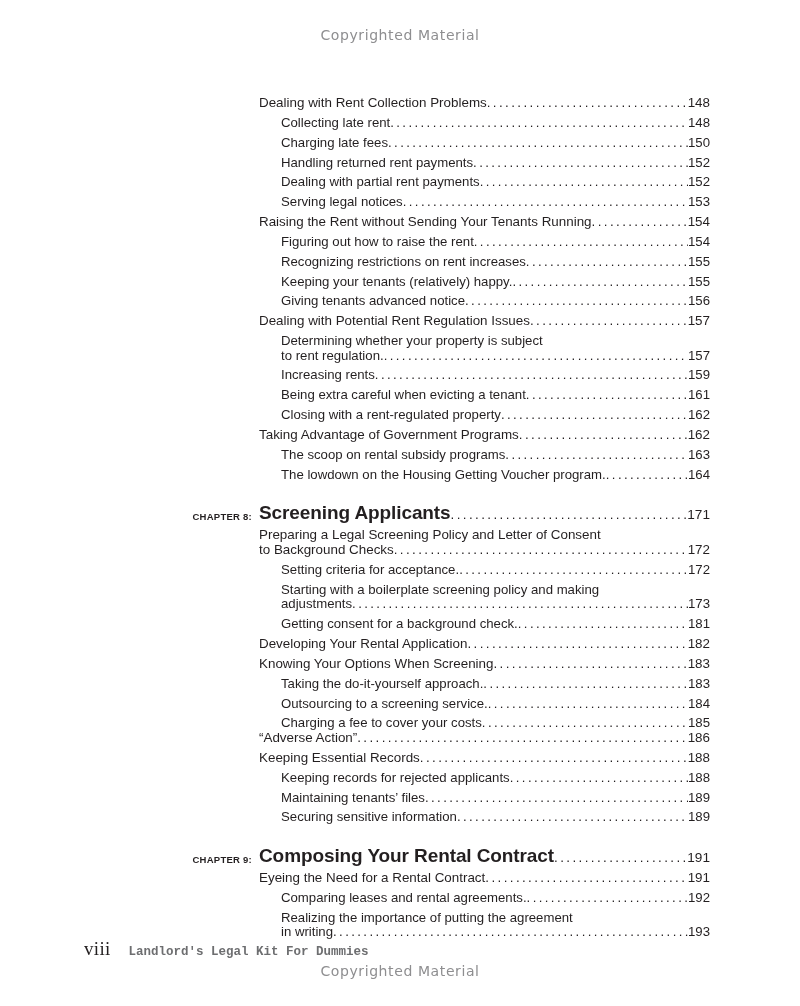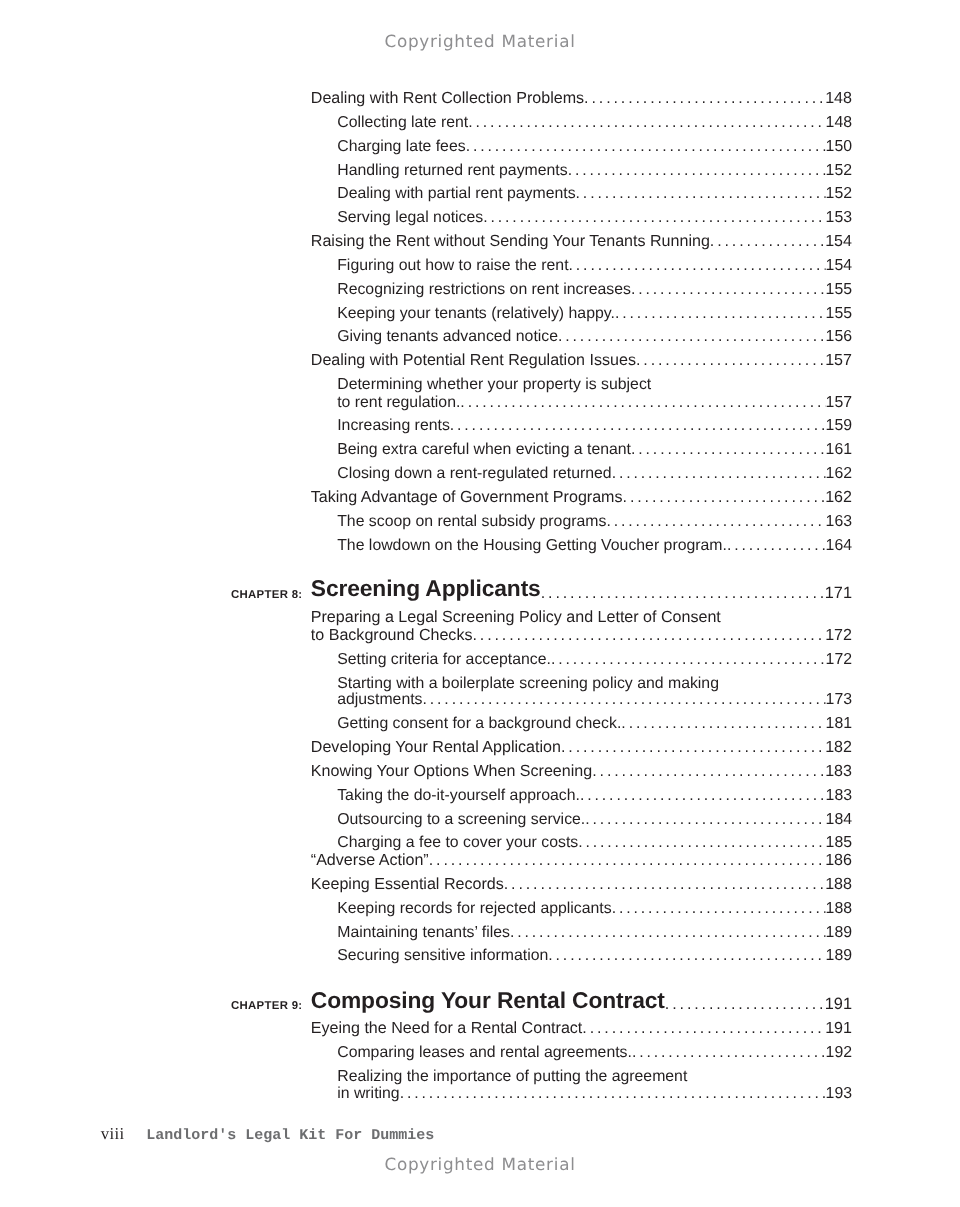--- a/index.html
+++ b/index.html
@@ -36,35 +36,35 @@
   .folio {
     position: absolute;
     top: 938px;
     left: 84px;
     display: flex;
     align-items: baseline;
     gap: 18px;
   }
   .folio-number {
     font-family: "Liberation Serif", serif;
-    font-size: 14px;
+    font-size: 19px;
     color: #231f20;
     letter-spacing: 0.3px;
   }
   .folio-title {
     font-family: Liberation Mono, monospace;
     font-size: 12.5px;
     font-weight: bold;
     color: #6d6e70;
   }
 
   
   .toc {
     position: absolute;
-    top: 75px;
+    top: 96px;
     left: 186px;
     width: 524px;
   }
 
   .row {
     display: flex;
     align-items: flex-end;
     line-height: 1.0;
   }
 
@@ -283,21 +283,21 @@
         <div class="gutter empty">&nbsp;</div>
         <div class="entry">
           <span class="entry-text">Being extra careful when evicting a tenant</span>
           <span class="leader">........................................................................................................................</span>
           <span class="page-no">161</span>
         </div>
       </div>
       <div class="row lvl2">
         <div class="gutter empty">&nbsp;</div>
         <div class="entry">
-          <span class="entry-text">Closing down a rent-regulated returned</span>
+          <span class="entry-text">Closing with a rent-regulated property</span>
           <span class="leader">........................................................................................................................</span>
           <span class="page-no">162</span>
         </div>
       </div>
       <div class="row lvl1">
         <div class="gutter empty">&nbsp;</div>
         <div class="entry">
           <span class="entry-text">Taking Advantage of Government Programs</span>
           <span class="leader">........................................................................................................................</span>
           <span class="page-no">162</span>

